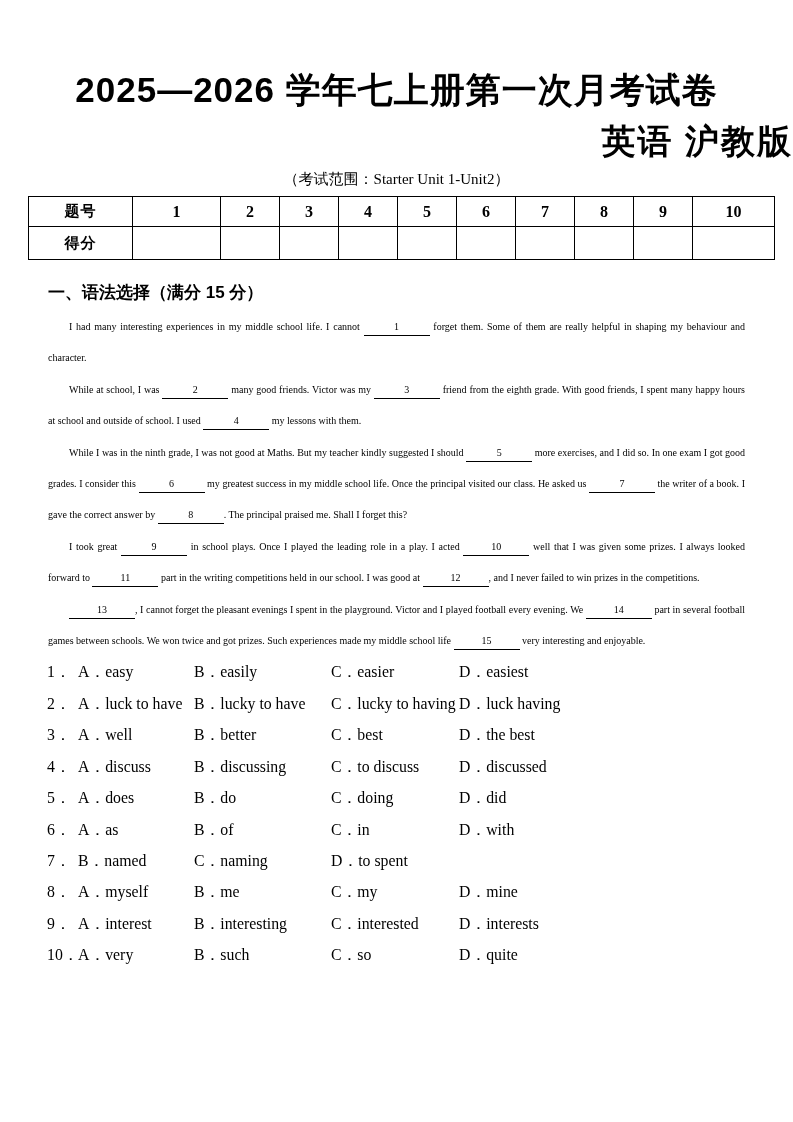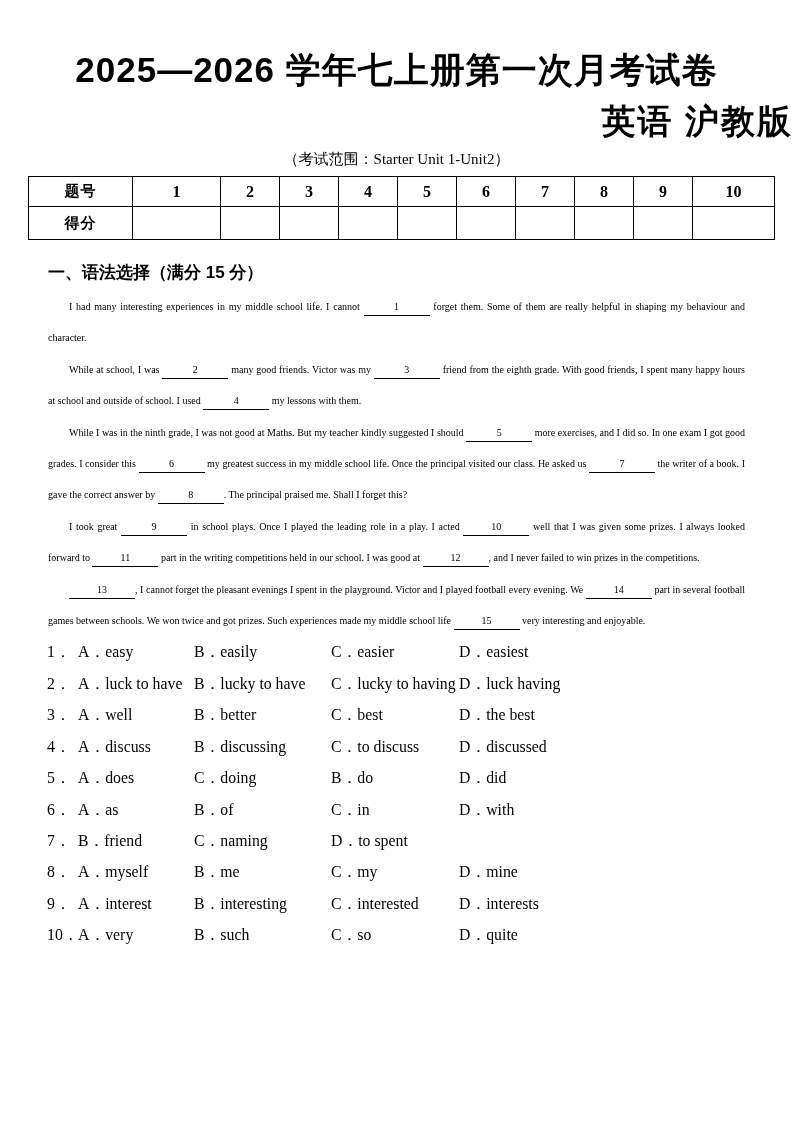--- a/index.html
+++ b/index.html
@@ -3,21 +3,21 @@
 <meta charset="utf-8">
 <style>
   html, body { margin:0; padding:0; background:#ffffff; }
   body {
     width:793px; height:1122px;
     color:#000;
     font-family:"Liberation Serif", serif;
     -webkit-font-smoothing:antialiased;
     overflow:hidden;
   }
-  .page { padding-top:44px; }
+  .page { padding-top:64px; }
 
   
   .title1 {
     text-align:center; font-family:"Liberation Sans", sans-serif;
     font-weight:bold; font-size:35px; line-height:52px; letter-spacing:1px;
   }
   .title2 {
     text-align:right; font-family:"Liberation Sans", sans-serif;
     font-weight:bold; font-size:34px; line-height:50px; letter-spacing:2px;
   }
@@ -141,34 +141,34 @@
       <div class="opt-row">
         <span class="opt-no">4．</span>
         <span class="opt">A．discuss</span>
         <span class="opt">B．discussing</span>
         <span class="opt">C．to discuss</span>
         <span class="opt">D．discussed</span>
       </div>
       <div class="opt-row">
         <span class="opt-no">5．</span>
         <span class="opt">A．does</span>
+        <span class="opt">B．do</span>
         <span class="opt">C．doing</span>
-        <span class="opt">B．do</span>
         <span class="opt">D．did</span>
       </div>
       <div class="opt-row">
         <span class="opt-no">6．</span>
         <span class="opt">A．as</span>
         <span class="opt">B．of</span>
         <span class="opt">C．in</span>
         <span class="opt">D．with</span>
       </div>
       <div class="opt-row">
         <span class="opt-no">7．</span>
-        <span class="opt">B．friend</span>
+        <span class="opt">B．named</span>
         <span class="opt">C．naming</span>
         <span class="opt">D．to spent</span>
       </div>
       <div class="opt-row">
         <span class="opt-no">8．</span>
         <span class="opt">A．myself</span>
         <span class="opt">B．me</span>
         <span class="opt">C．my</span>
         <span class="opt">D．mine</span>
       </div>

